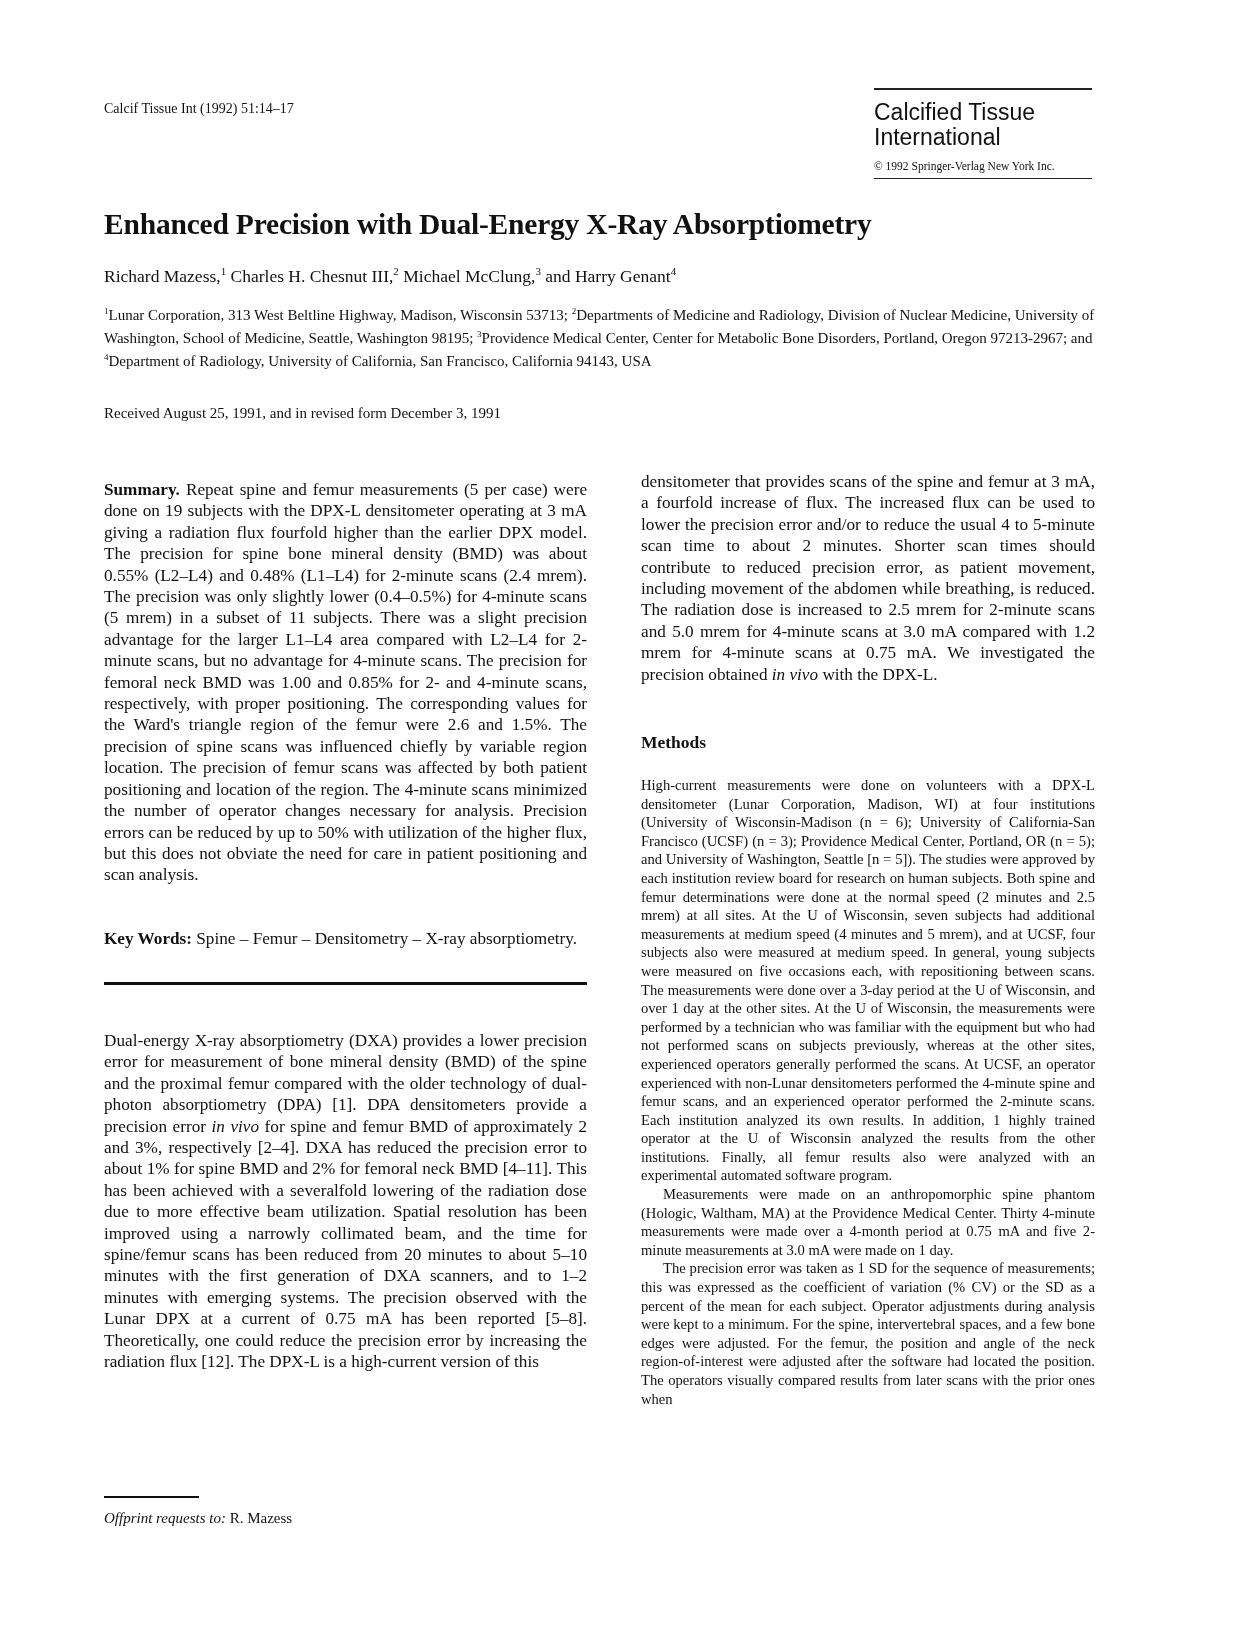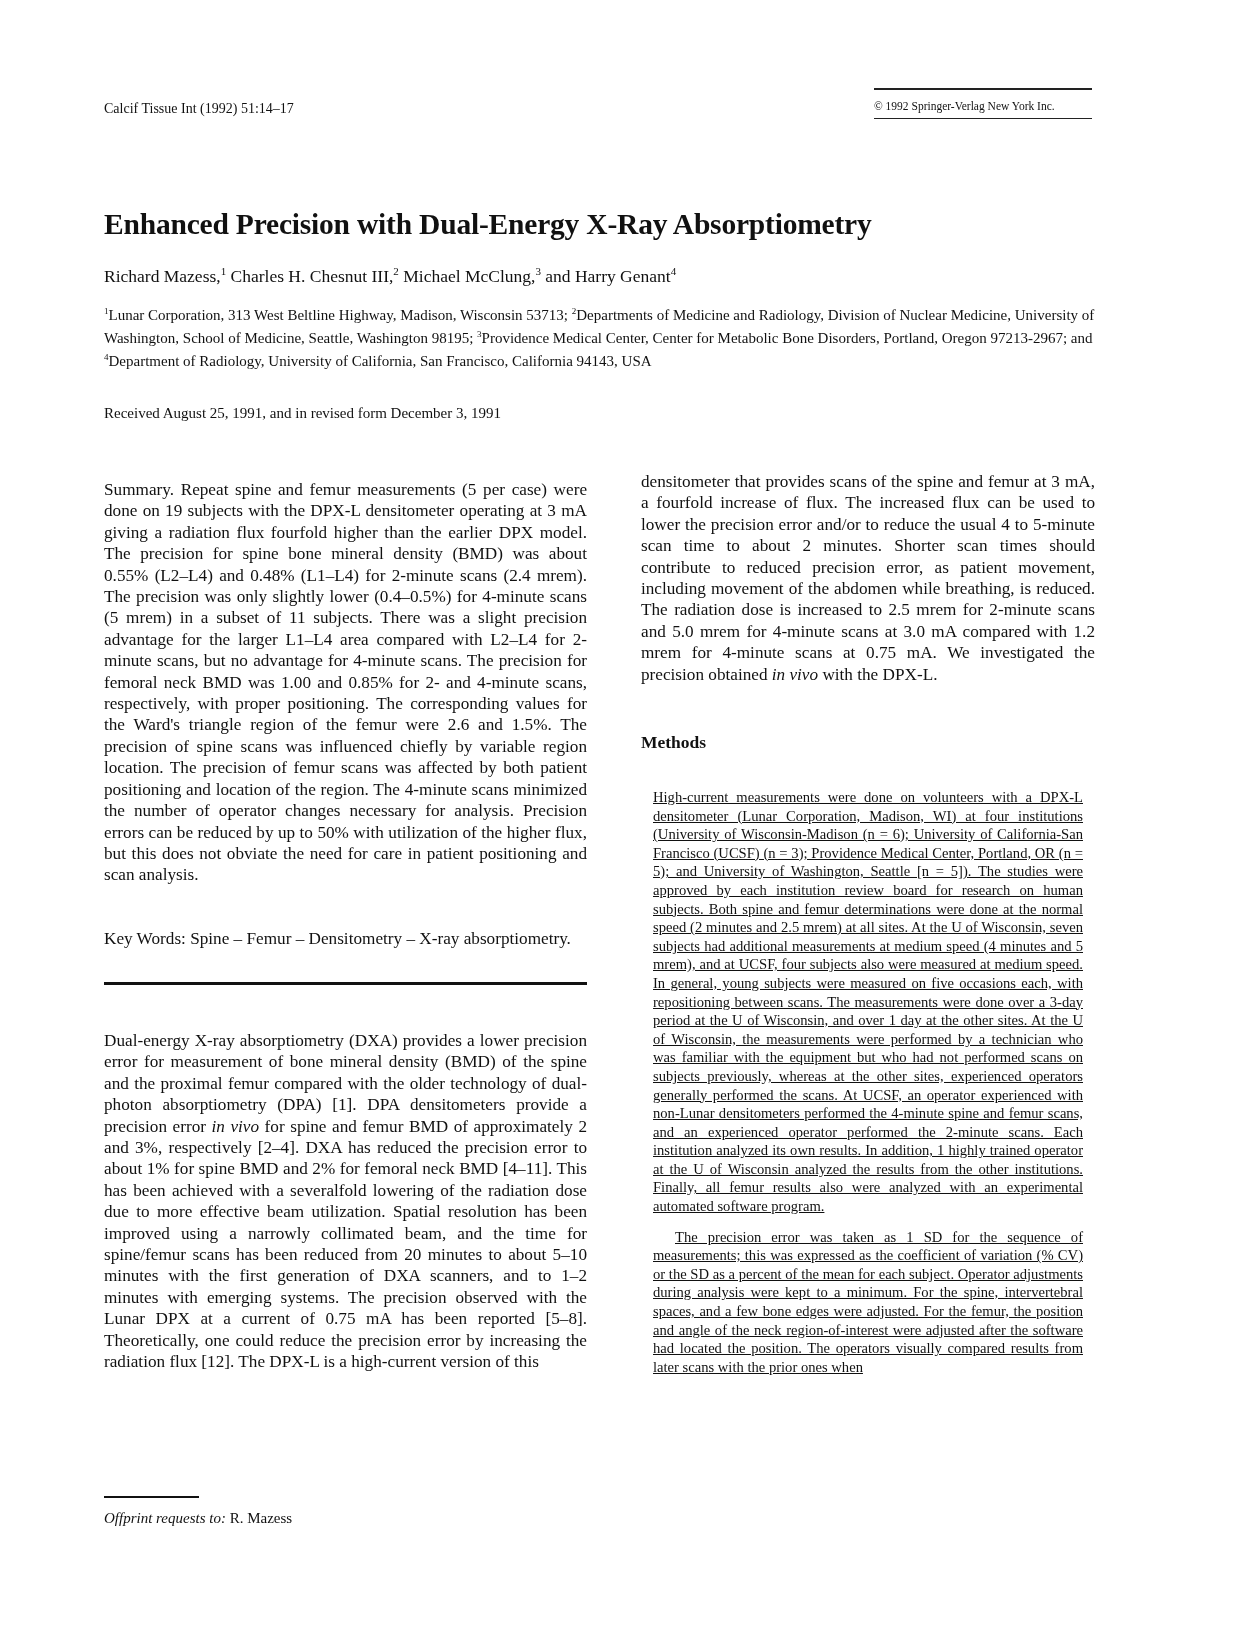--- a/index.html
+++ b/index.html
@@ -17,40 +17,44 @@
     .authors { left: 104px; top: 265px; font-size: 17.5px; font-weight: normal; }
     .authors sup { font-size: 11px; }
     .affil { left: 104px; top: 302px; width: 1000px; font-size: 15px; line-height: 19px; }
     .affil sup { font-size: 9px; }
     .received { left: 104px; top: 405px; font-size: 15px; }
     .col { position: absolute; font-size: 17.2px; line-height: 21.4px; text-align: justify; }
     .col-left { left: 104px; width: 483px; }
     .col-right { left: 641px; width: 454px; }
     .summary { top: 479px; }
     .keywords { top: 928px; }
-    .bold { font-weight: normal; }
+    .bold { font-weight: bold; }
     .divider-left { left: 104px; top: 982px; width: 483px; height: 2.5px; background: #111; }
     .intro { top: 1030px; }
     .intro-right { top: 471px; }
     .methods-heading { left: 641px; top: 732px; font-size: 17.5px; font-weight: bold; }
     .methods { left: 641px; top: 776px; width: 454px; font-size: 14.6px; line-height: 18.6px; text-align: justify; }
-    .methods p { margin: 12px; text-decoration: underline; }
+    .methods p { margin: 0; }
     .methods p.indent { text-indent: 22px; }
     .foot-rule { left: 104px; top: 1496px; width: 95px; height: 1.5px; background: #111; }
     .offprint { left: 104px; top: 1510px; font-size: 15px; }
     .offprint i { font-style: italic; }
     p { margin: 0; }
   </style>
 </head>
 <body>
 
 <div class="abs citation">Calcif Tissue Int (1992) 51:14–17</div>
 
 <div class="abs journal-box">
   <div class="rule"></div>
+  <div class="journal-name">
+    <div>Calcified Tissue</div>
+    <div>International</div>
+  </div>
   <div class="journal-copy">© 1992 Springer-Verlag New York Inc.</div>
   <div class="rule"></div>
 </div>
 
 <div class="abs title">Enhanced Precision with Dual-Energy X-Ray Absorptiometry</div>
 
 <div class="abs authors">
   <span>Richard Mazess,</span><sup>1</sup>
   <span>Charles H. Chesnut III,</span><sup>2</sup>
   <span>Michael McClung,</span><sup>3</sup>
@@ -80,14 +84,15 @@
   <i>Offprint requests to:</i>
   <span>R. Mazess</span>
 </div>
 
 <div class="col col-right intro-right"><span>densitometer that provides scans of the spine and femur at 3 mA, a fourfold increase of flux. The increased flux can be used to lower the precision error and/or to reduce the usual 4 to 5-minute scan time to about 2 minutes. Shorter scan times should contribute to reduced precision error, as patient movement, including movement of the abdomen while breathing, is reduced. The radiation dose is increased to 2.5 mrem for 2-minute scans and 5.0 mrem for 4-minute scans at 3.0 mA compared with 1.2 mrem for 4-minute scans at 0.75 mA. We investigated the precision obtained </span><i>in vivo</i><span> with the DPX-L.</span></div>
 
 <div class="abs methods-heading">Methods</div>
 
 <div class="abs methods">
   <p>High-current measurements were done on volunteers with a DPX-L densitometer (Lunar Corporation, Madison, WI) at four institutions (University of Wisconsin-Madison (n = 6); University of California-San Francisco (UCSF) (n = 3); Providence Medical Center, Portland, OR (n = 5); and University of Washington, Seattle [n = 5]). The studies were approved by each institution review board for research on human subjects. Both spine and femur determinations were done at the normal speed (2 minutes and 2.5 mrem) at all sites. At the U of Wisconsin, seven subjects had additional measurements at medium speed (4 minutes and 5 mrem), and at UCSF, four subjects also were measured at medium speed. In general, young subjects were measured on five occasions each, with repositioning between scans. The measurements were done over a 3-day period at the U of Wisconsin, and over 1 day at the other sites. At the U of Wisconsin, the measurements were performed by a technician who was familiar with the equipment but who had not performed scans on subjects previously, whereas at the other sites, experienced operators generally performed the scans. At UCSF, an operator experienced with non-Lunar densitometers performed the 4-minute spine and femur scans, and an experienced operator performed the 2-minute scans. Each institution analyzed its own results. In addition, 1 highly trained operator at the U of Wisconsin analyzed the results from the other institutions. Finally, all femur results also were analyzed with an experimental automated software program.</p>
+  <p class="indent">Measurements were made on an anthropomorphic spine phantom (Hologic, Waltham, MA) at the Providence Medical Center. Thirty 4-minute measurements were made over a 4-month period at 0.75 mA and five 2-minute measurements at 3.0 mA were made on 1 day.</p>
   <p class="indent">The precision error was taken as 1 SD for the sequence of measurements; this was expressed as the coefficient of variation (% CV) or the SD as a percent of the mean for each subject. Operator adjustments during analysis were kept to a minimum. For the spine, intervertebral spaces, and a few bone edges were adjusted. For the femur, the position and angle of the neck region-of-interest were adjusted after the software had located the position. The operators visually compared results from later scans with the prior ones when</p>
 </div>
 
 </body></html>

